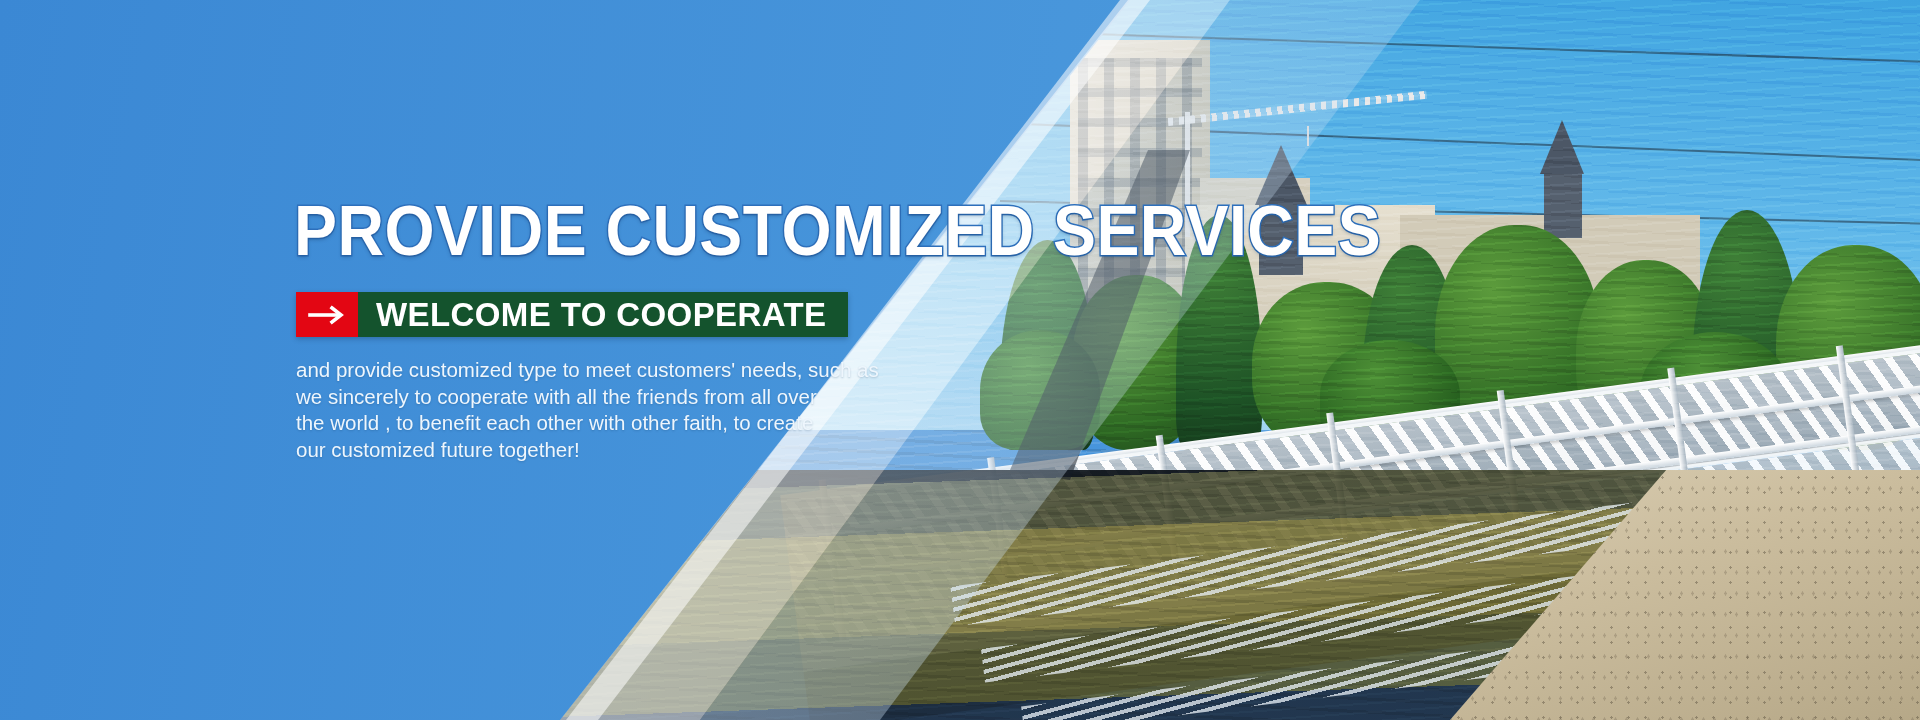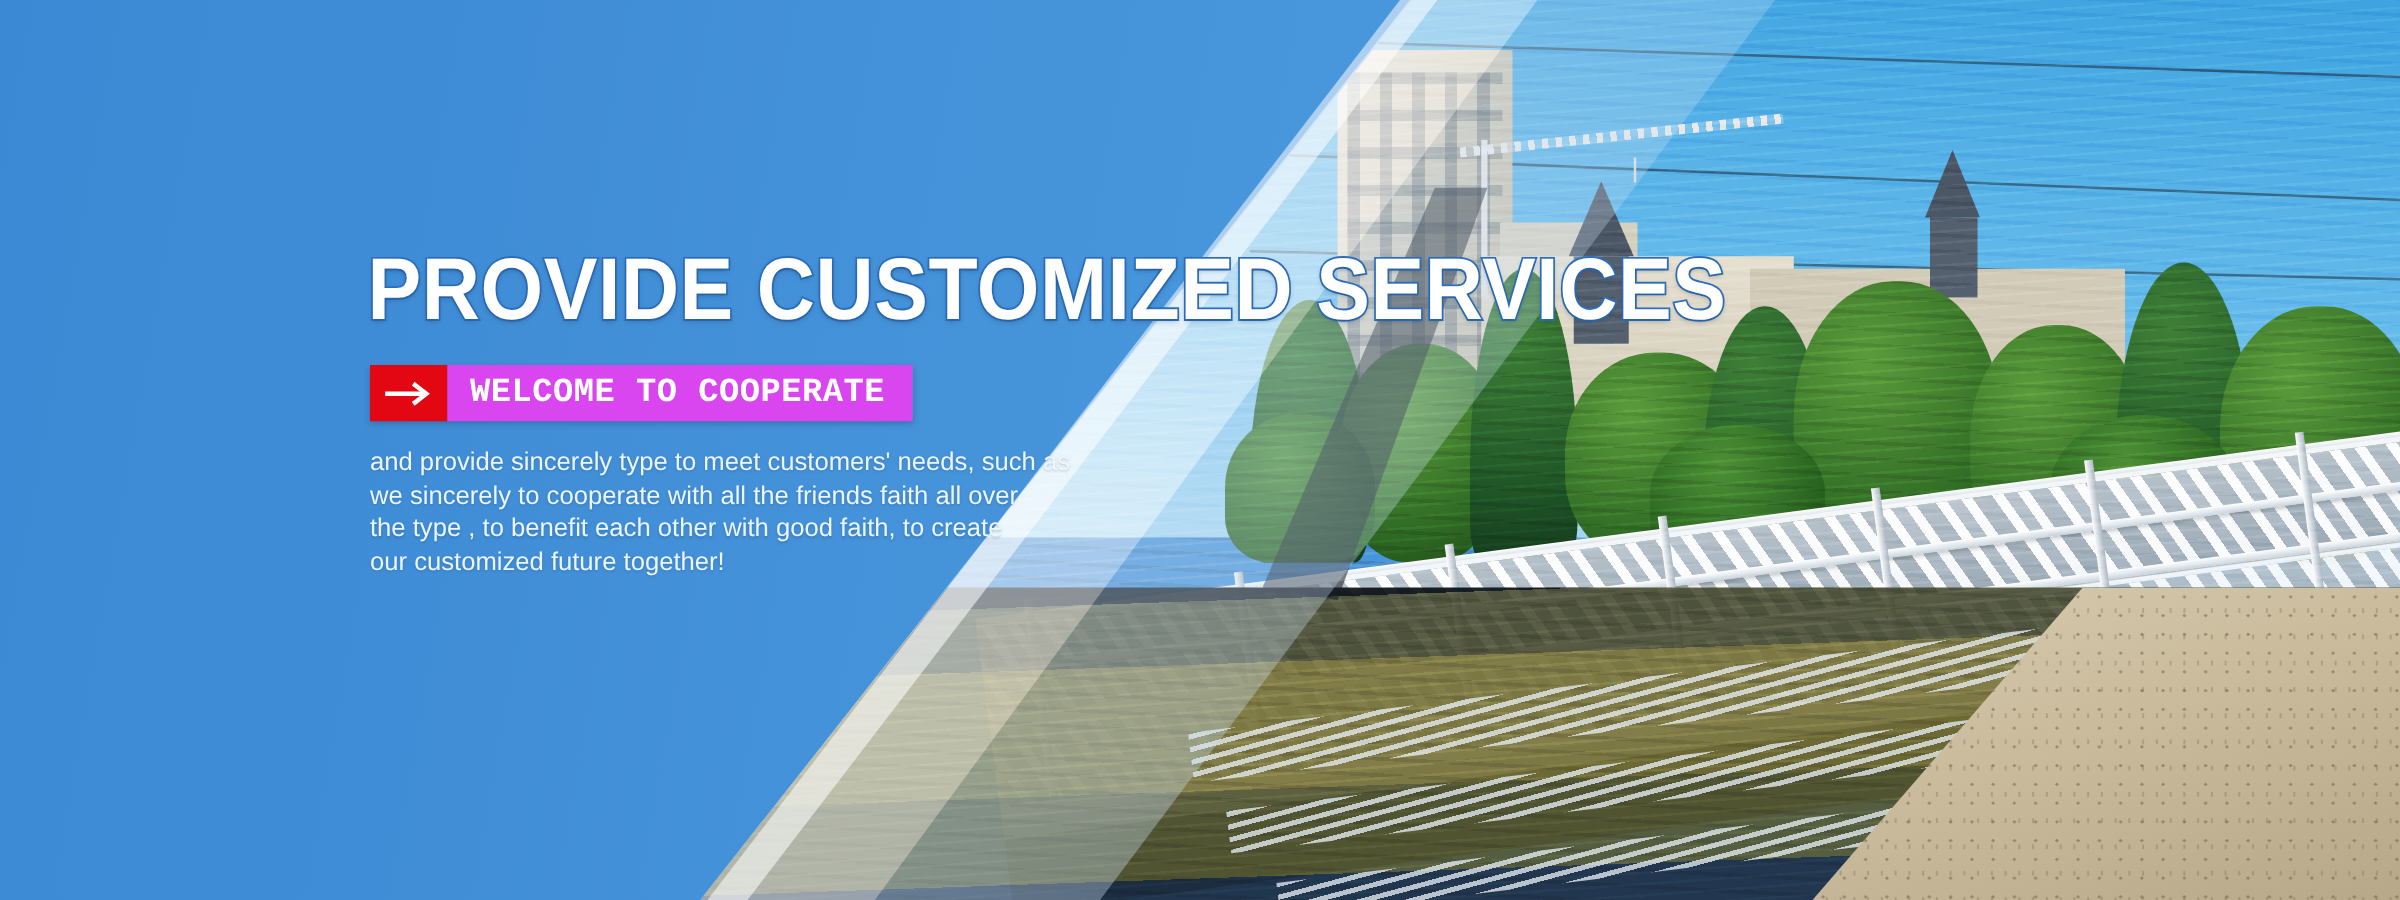--- a/index.html
+++ b/index.html
@@ -290,30 +290,29 @@
   }
   .badge-arrow {
     width: 62px;
     background: #e30613;
     display: flex;
     align-items: center;
     justify-content: center;
   }
   .badge-arrow svg { display: block; }
   .badge-text {
-    background: #d946ef;
+    background: #14532d;
     color: #ffffff;
     display: flex;
     align-items: center;
     padding: 0 22px 0 18px;
-    font-size: 27px;
+    font-size: 33px;
     font-weight: 700;
     letter-spacing: .4px;
     white-space: nowrap;
-    font-family: Liberation Mono, monospace;
   }
 
   .body-copy {
     position: absolute;
     left: 296px;
     top: 357px;
     margin: 0;
     color: #eef6fd;
     font-size: 20.5px;
     line-height: 26.5px;
@@ -413,19 +412,19 @@
     <div class="badge-arrow">
       <svg width="38" height="20" viewBox="0 0 38 20" aria-hidden="true">
         <path d="M2 10 H30" stroke="#ffffff" stroke-width="3.6" stroke-linecap="square" fill="none"></path>
         <path d="M24 3 L33 10 L24 17" stroke="#ffffff" stroke-width="3.6" fill="none" stroke-linecap="square" stroke-linejoin="miter"></path>
       </svg>
     </div>
     <div class="badge-text">WELCOME TO COOPERATE</div>
   </div>
 
   <div class="body-copy">
-    <span class="ln">and provide sincerely type to meet customers' needs, such as</span>
-    <span class="ln">we sincerely to cooperate with all the friends faith all over</span>
-    <span class="ln">the type , to benefit each other with good faith, to create</span>
+    <span class="ln">and provide customized type to meet customers' needs, such as</span>
+    <span class="ln">we sincerely to cooperate with all the friends from all over</span>
+    <span class="ln">the world , to benefit each other with other faith, to create</span>
     <span class="ln">our customized future together!</span>
   </div>
 
 </div>
 
 </body></html>

